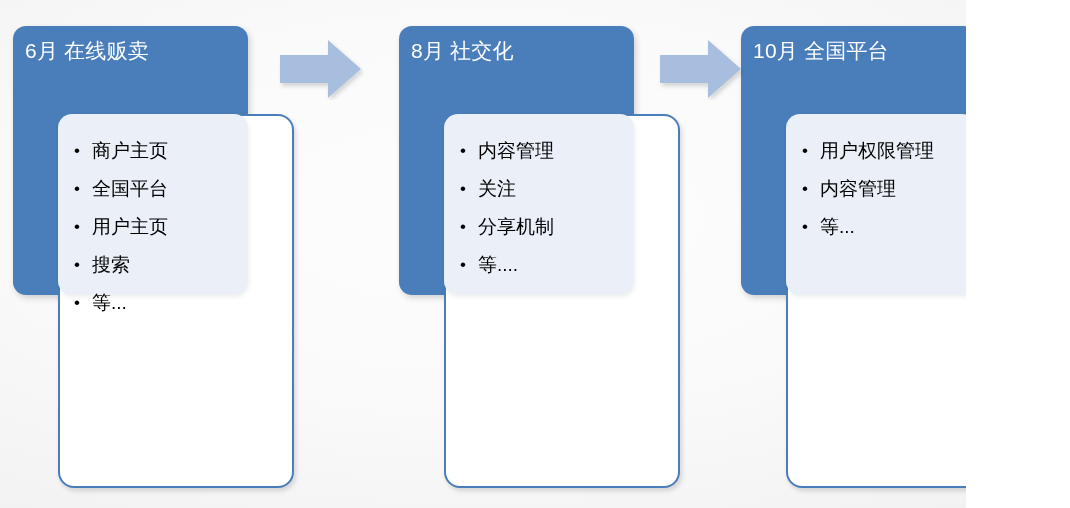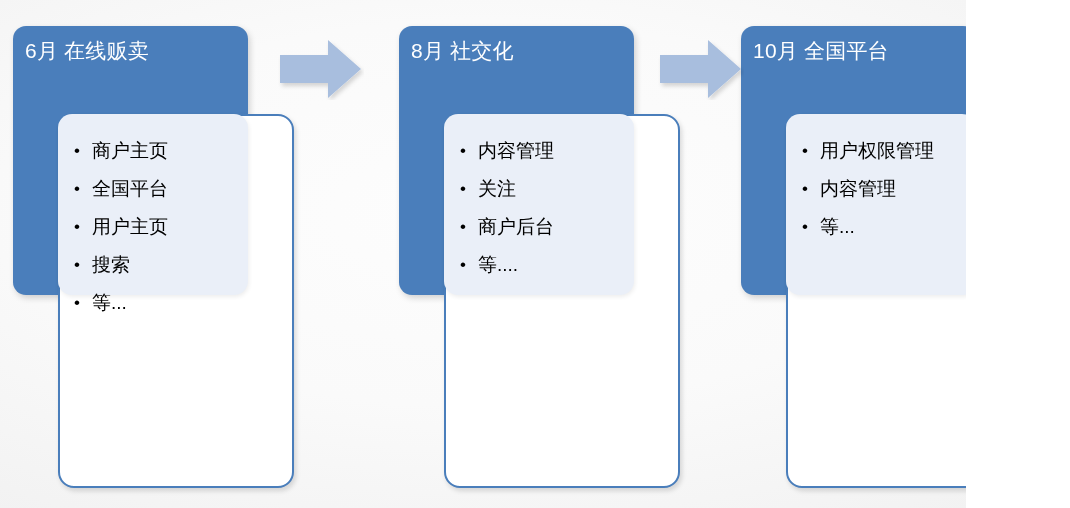--- a/index.html
+++ b/index.html
@@ -164,21 +164,21 @@
 
   <div class="stage" id="stage-2">
     <div class="header-box">
       <div class="header-title">8月 社交化</div>
     </div>
     <div class="white-card"></div>
     <div class="bullet-panel"></div>
     <ul class="bullet-list">
       <li>内容管理</li>
       <li>关注</li>
-      <li>商户后台</li>
+      <li>分享机制</li>
       <li>等....</li>
     </ul>
   </div>
 
   <div class="arrow" id="arrow-2">
     <svg viewBox="0 0 86 62" xmlns="http://www.w3.org/2000/svg">
       <polygon points="2,17 50,17 50,2 83,31 50,60 50,45 2,45" fill="#A8BEDE" filter="url(#ashadow)"></polygon>
     </svg>
   </div>
 

